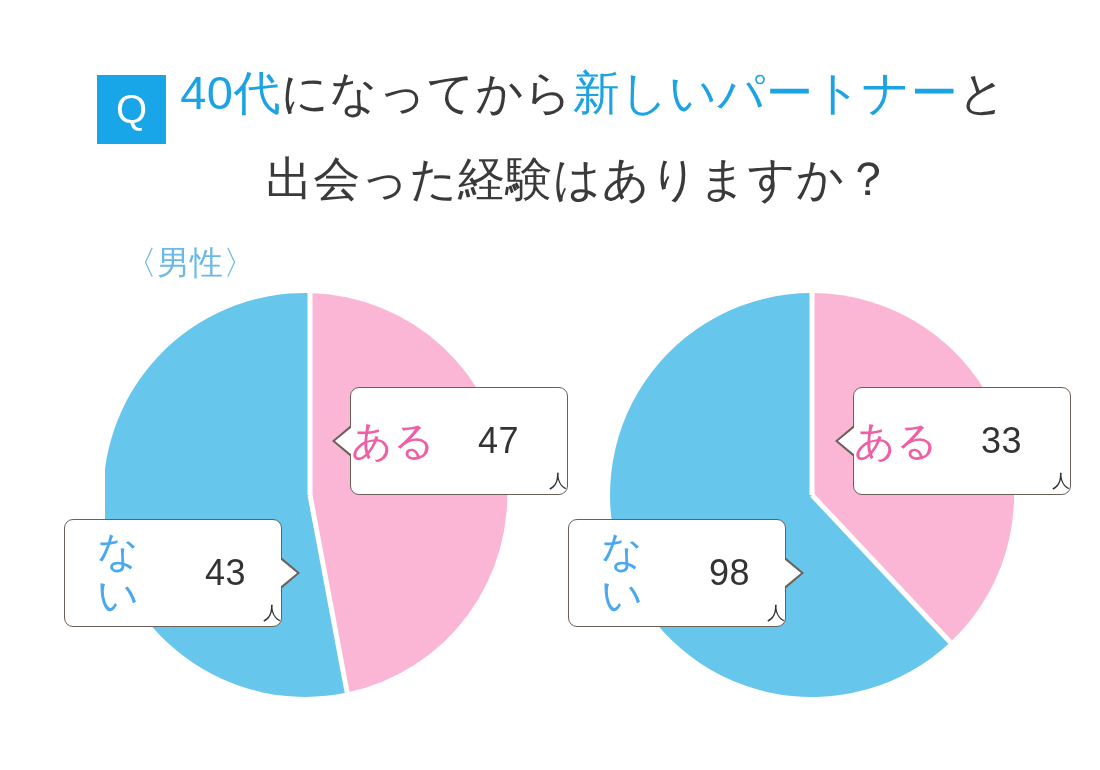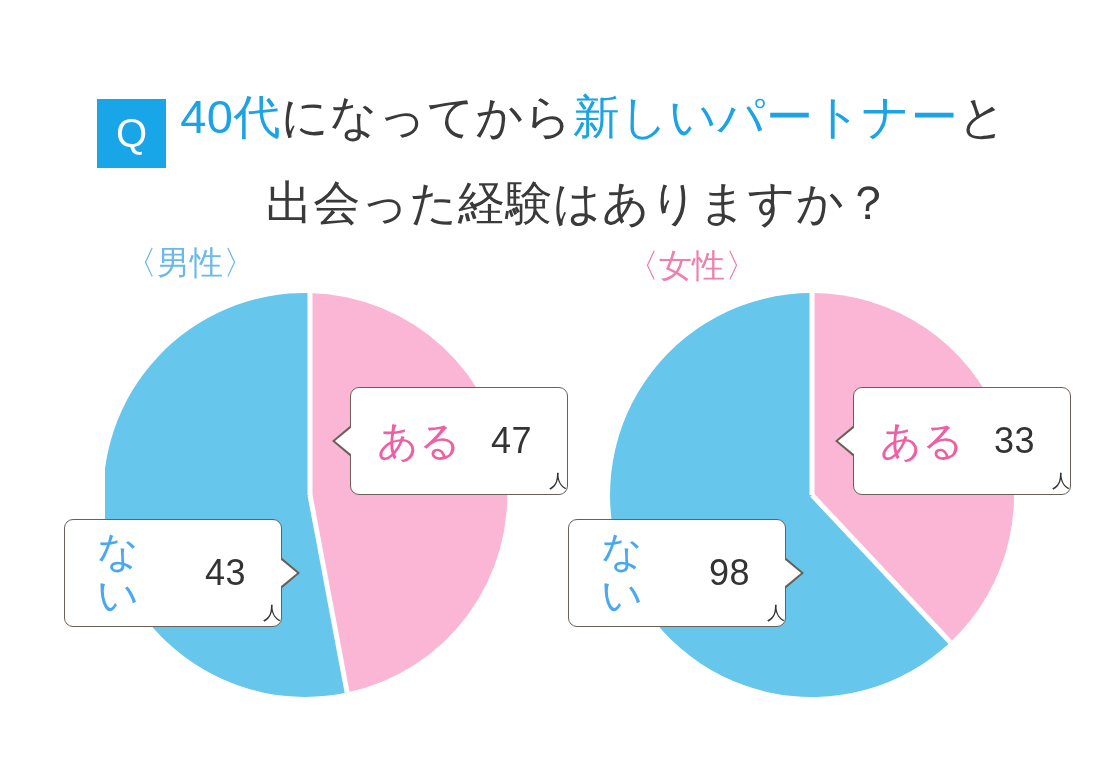--- a/index.html
+++ b/index.html
@@ -32,21 +32,20 @@
     display: block;
     white-space: nowrap;
     font-size: 47px;
     line-height: 70px;
     letter-spacing: 0.5px;
     color: #3a3a3a;
     font-weight: 500;
   }
   .title-line.line1 {
     padding-left: 4px;
-    margin-top: 24px;
   }
   .title-line.line2 {
     padding-left: 58px;
   }
   .q-badge {
     display: inline-block;
     width: 69px;
     height: 69px;
     background: #18a6e8;
     color: #ffffff;
@@ -95,21 +94,21 @@
 
   
   .callout {
     position: absolute;
     background: #ffffff;
     border: 1.6px solid #6a6058;
     border-radius: 9px;
     box-sizing: border-box;
     display: flex;
     align-items: center;
-    justify-content: flex-end;
+    justify-content: space-between;
     z-index: 5;
     gap: 16px;
   }
   .callout .c-word {
     font-size: 41px;
     line-height: 44px;
     font-weight: 500;
   }
   .callout .c-num {
     font-size: 36px;
@@ -238,21 +237,20 @@
     </div>
 
     <div class="callout nai">
       <span class="c-word">ない</span>
       <span class="c-num">43</span>
       <span class="c-unit">人</span>
     </div>
   </div>
 
   <div class="chart-wrap female">
-    <div class="gender-label female">〈女性〉</div>
 
     <div class="pie-holder">
       <svg width="410" height="410" viewBox="0 0 410 410">
         <g>
 
           <path fill="#fbb6d5" d="M 205 205 L 205 3 A 202 202 0 0 1 343.33 352.24 Z"></path>
 
           <path fill="#66c6ec" d="M 205 205 L 343.33 352.24 A 202 202 0 1 1 205 3 Z"></path>
           <line x1="205" y1="205" x2="205" y2="3" stroke="#ffffff" stroke-width="5"></line>
           <line x1="205" y1="205" x2="343.33" y2="352.24" stroke="#ffffff" stroke-width="5"></line>

